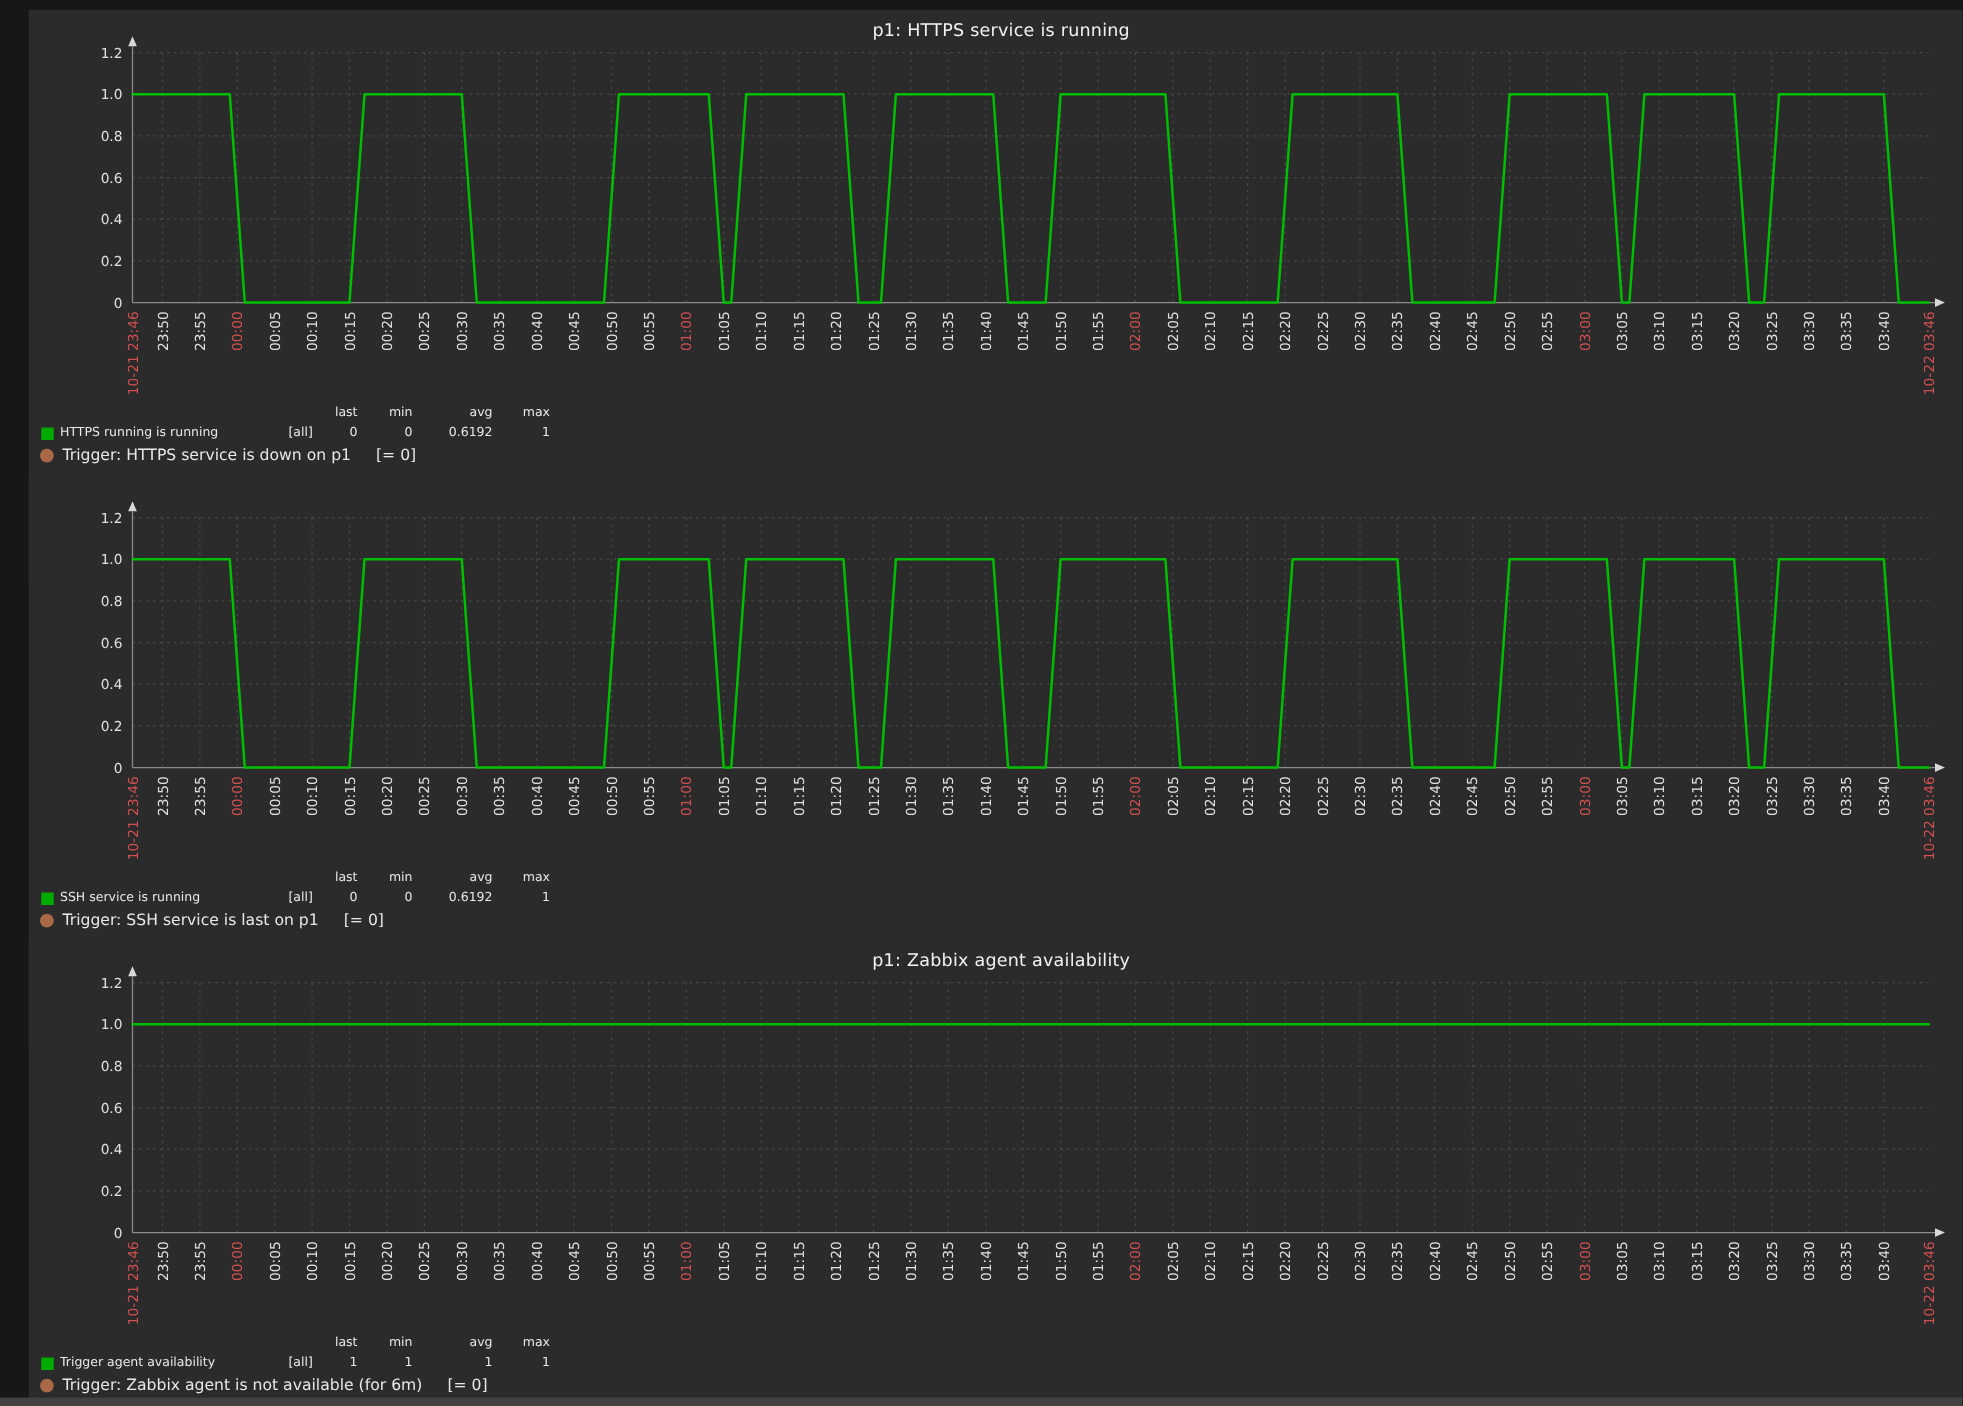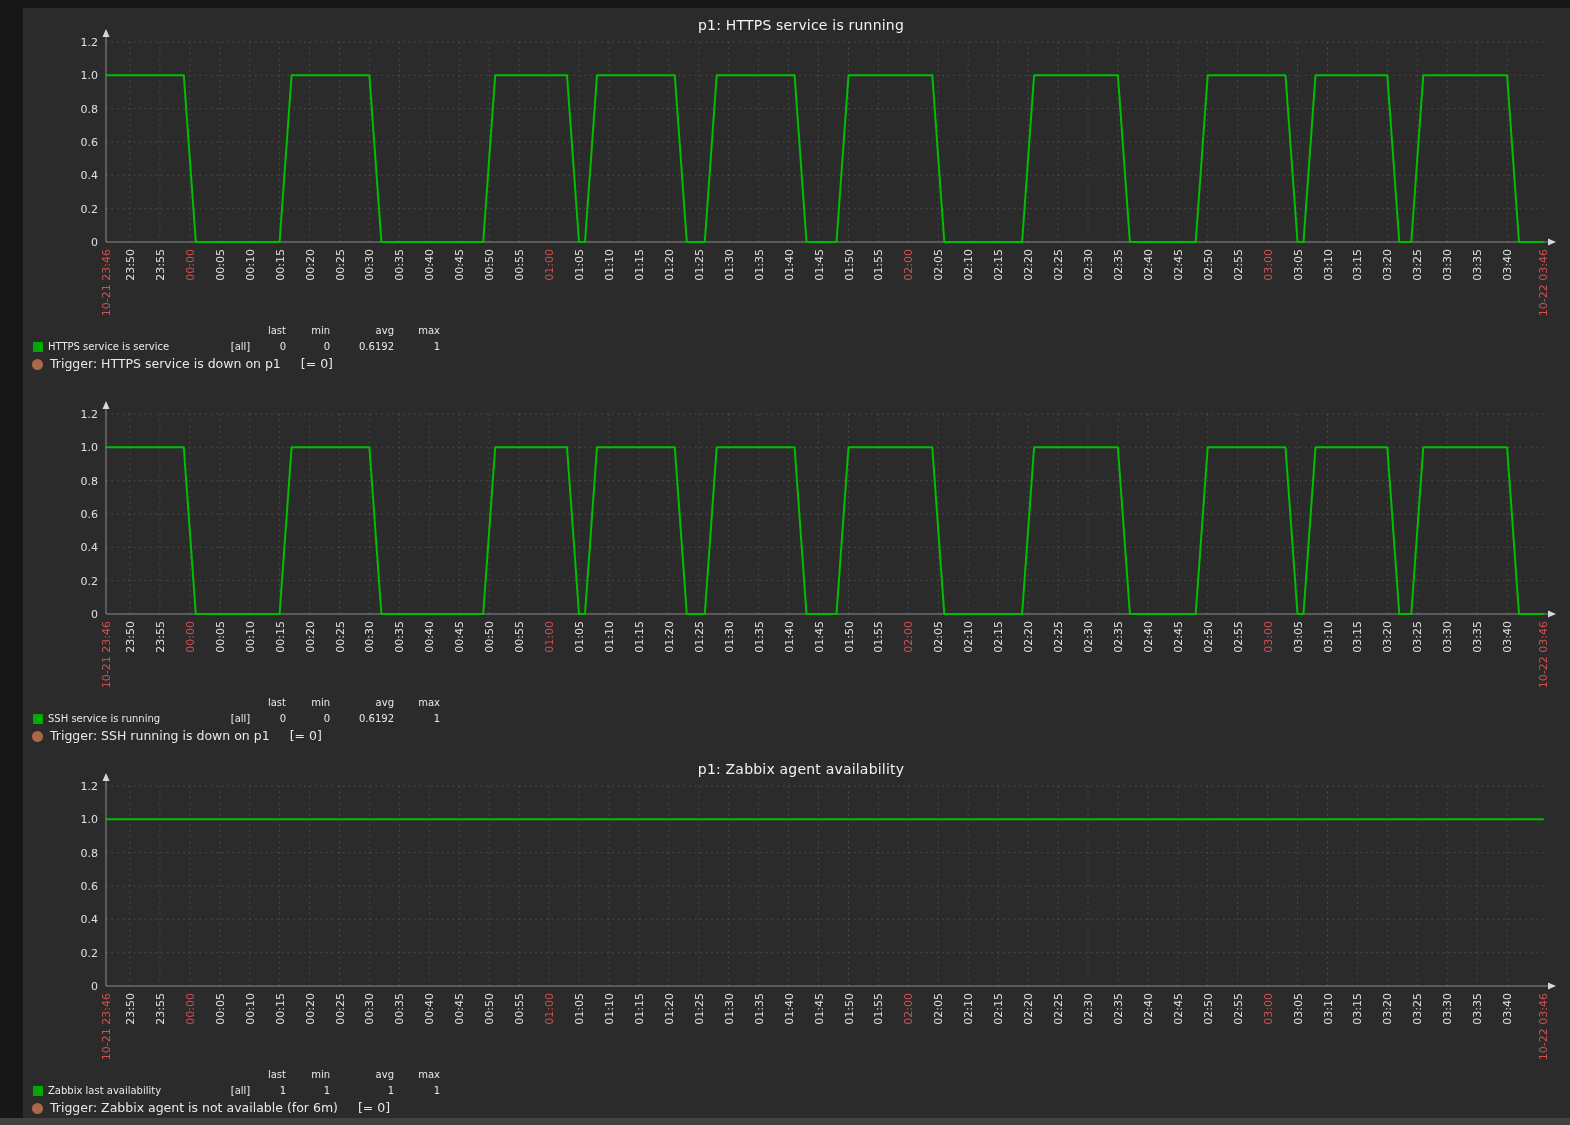--- a/index.html
+++ b/index.html
@@ -180,21 +180,21 @@
     <span></span>
       <span></span>
       <span></span>
     <span class="val">last</span>
     <span class="val">min</span>
     <span class="val">avg</span>
     <span class="val">max</span>
   </div>
   <div class="legend-grid legend-series">
     <span><i class="swatch-square"></i></span>
-    <span>HTTPS service is service</span>
+    <span>HTTPS running is running</span>
     <span class="scope">[all]</span>
     <span class="val">0</span>
     <span class="val">0</span>
     <span class="val">0.6192</span>
     <span class="val">1</span>
   </div>
   <div class="legend-trigger">
     <i class="swatch-circle"></i>
     <span>Trigger: HTTPS service is down on p1</span>
     <span class="tcond">[= 0]</span>
@@ -331,21 +331,21 @@
     <span><i class="swatch-square"></i></span>
     <span>SSH service is running</span>
     <span class="scope">[all]</span>
     <span class="val">0</span>
     <span class="val">0</span>
     <span class="val">0.6192</span>
     <span class="val">1</span>
   </div>
   <div class="legend-trigger">
     <i class="swatch-circle"></i>
-    <span>Trigger: SSH running is down on p1</span>
+    <span>Trigger: SSH service is last on p1</span>
     <span class="tcond">[= 0]</span>
   </div>
 </section>
 
 <section class="panel" style="top:752px">
   <h2 class="title">p1: Zabbix agent availability</h2>
   <svg class="plot" width="1556" height="316" viewBox="0 0 1556 316">
       <text x="75" y="238.0" class="ylab" text-anchor="end">0</text>
       <line x1="83" y1="200.7" x2="1520" y2="200.7" class="grid"></line>
       <text x="75" y="204.7" class="ylab" text-anchor="end">0.2</text>
@@ -465,21 +465,21 @@
     <span></span>
       <span></span>
       <span></span>
     <span class="val">last</span>
     <span class="val">min</span>
     <span class="val">avg</span>
     <span class="val">max</span>
   </div>
   <div class="legend-grid legend-series">
     <span><i class="swatch-square"></i></span>
-    <span>Zabbix last availability</span>
+    <span>Trigger agent availability</span>
     <span class="scope">[all]</span>
     <span class="val">1</span>
     <span class="val">1</span>
     <span class="val">1</span>
     <span class="val">1</span>
   </div>
   <div class="legend-trigger">
     <i class="swatch-circle"></i>
     <span>Trigger: Zabbix agent is not available (for 6m)</span>
     <span class="tcond">[= 0]</span>

